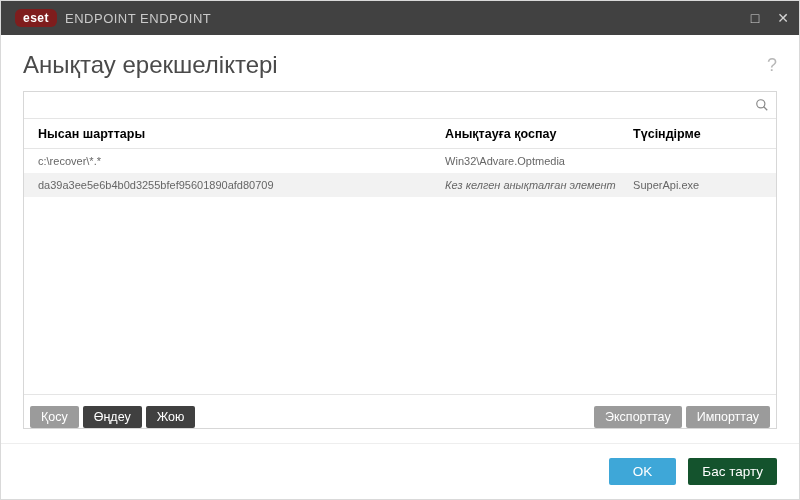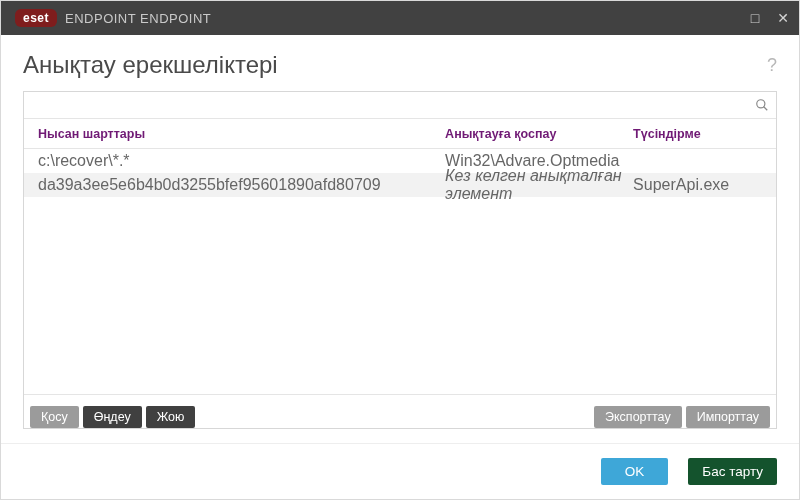--- a/index.html
+++ b/index.html
@@ -12,34 +12,34 @@
   .title-controls span { color: #d3d3d3; font-size: 14px; cursor: pointer; line-height: 1; }
   .header { display: flex; align-items: center; padding: 16px 22px 12px 22px; }
   .page-title { font-size: 24px; color: #4a4a4a; font-weight: 400; }
   .help { margin-left: auto; color: #b7b7b7; font-size: 18px; cursor: pointer; }
   .content { flex: 1; padding: 0 22px 14px 22px; display: flex; flex-direction: column; }
   .panel { flex: 1; border: 1px solid #d7d7d7; display: flex; flex-direction: column; background: #fff; }
   .search-row { display: flex; border-bottom: 1px solid #e5e5e5; }
   .search-input { flex: 1; border: none; outline: none; padding: 6px 8px; font-size: 13px; height: 26px; }
   .search-icon { width: 28px; display: flex; align-items: center; justify-content: center; color: #8a8a8a; }
   .search-icon svg { width: 14px; height: 14px; stroke: #8a8a8a; }
-  .table-head { display: flex; border-bottom: 1px solid #e5e5e5; height: 30px; align-items: center; font-weight: 600; font-size: 12.5px; color: #701a75; }
+  .table-head { display: flex; border-bottom: 1px solid #e5e5e5; height: 30px; align-items: center; font-weight: 600; font-size: 12.5px; color: #000000; }
   .col1 { width: 56%; padding-left: 14px; }
   .col2 { width: 25%; }
   .col3 { width: 19%; }
   .table-body { flex: 1; overflow: auto; }
-  .row { display: flex; height: 24px; align-items: center; font-size: 16px; color: #666; }
+  .row { display: flex; height: 24px; align-items: center; font-size: 11px; color: #666; }
   .row:nth-child(odd) { background: #ffffff; }
   .row:nth-child(even) { background: #f2f2f2; }
   .row .col2.italic { font-style: italic; }
   .panel-footer { border-top: 1px solid #e5e5e5; height: 34px; display: flex; align-items: flex-end; padding: 0 6px; gap: 4px; }
   .btn { border: none; border-radius: 2px; padding: 4px 11px; font-size: 12.5px; cursor: pointer; color: #fff; background: #9b9b9b; }
   .btn.disabled { background: #404040; color: #fff; cursor: default; }
   .panel-footer .right { margin-left: auto; display: flex; gap: 4px; }
-  .dialog-footer { height: 56px; display: flex; align-items: center; justify-content: flex-end; padding-right: 22px; gap: 20px; border-top: 1px solid #eee; }
+  .dialog-footer { height: 56px; display: flex; align-items: center; justify-content: flex-end; padding-right: 22px; gap: 12px; border-top: 1px solid #eee; }
   .btn.primary { background: #3ea7d8; color: #fff; padding: 6px 24px; font-size: 13.5px; }
   .btn.secondary { background: #14532d; color: #fff; padding: 6px 14px; font-size: 13.5px; }
 </style>
 </head>
 <body>
 
 <div class="window">
 
   <div class="titlebar">
     <span class="brand-badge">eset</span>

